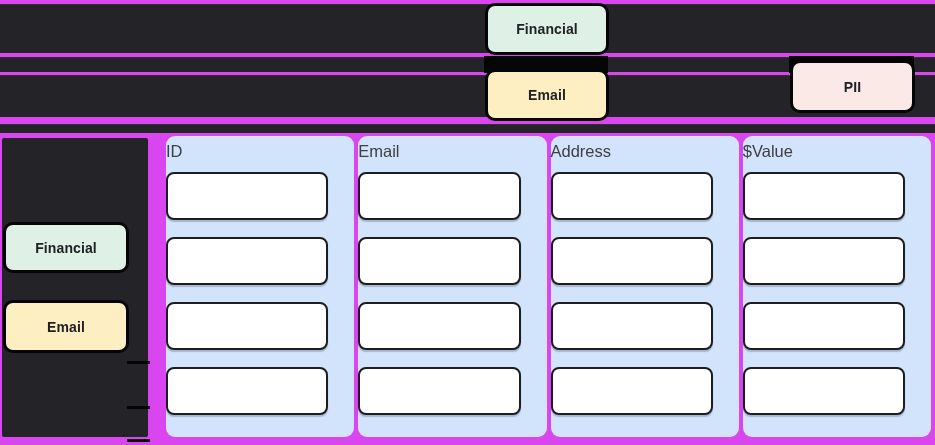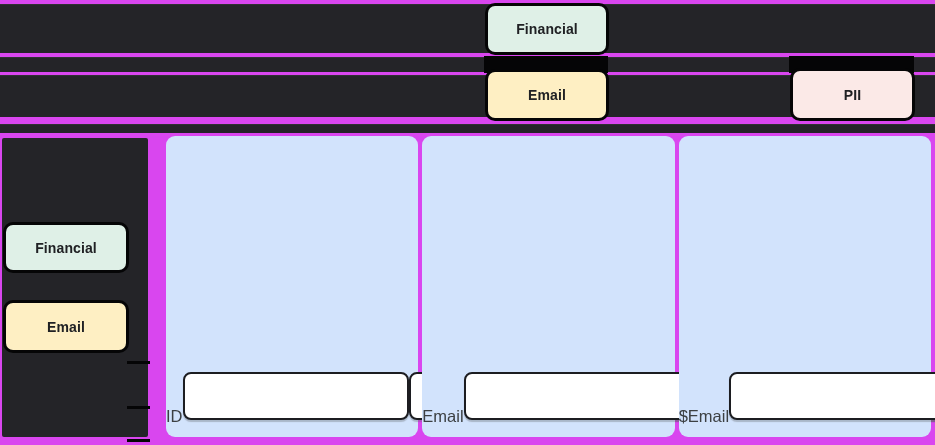--- a/index.html
+++ b/index.html
@@ -49,21 +49,21 @@
     justify-content: center;
     border-radius: 7px;
     font-size: 14px;
     font-weight: bold;
     color: #202124;
     box-shadow: 0 0 0 3px #050506;
     letter-spacing: 0.1px;
   }
   .chip-financial-top { left: 488px; top: 6px;   width: 118px; height: 46px; background: #dff0e7; }
   .chip-email-top     { left: 488px; top: 72px;  width: 118px; height: 46px; background: #feefc3; }
-  .chip-pii           { left: 793px; top: 71px;  width: 119px; height: 47px; background: #fbe9e7; }
+  .chip-pii           { left: 793px; top: 63px;  width: 119px; height: 47px; background: #fbe9e7; }
 
   
   .side-panel {
     position: absolute;
     left: 2px;
     top: 138px;
     width: 146px;
     height: 299px;
     background: #242428;
     border-radius: 2px;
@@ -91,23 +91,23 @@
     width: 765px;
     height: 301px;
     display: flex;
     gap: 4px;
   }
   .column-panel {
     flex: 1 1 0;
     background: #d2e3fc;
     border-radius: 9px;
     display: flex;
-    flex-direction: row;
-    align-items: flex-end;
-    padding-top: 12px;
+    flex-direction: column;
+    align-items: flex-start;
+    padding-top: 3px;
     box-sizing: border-box;
   }
   .column-header {
     height: 33px;
     line-height: 24px;
     font-size: 16.5px;
     color: #3c4043;
     text-align: center;
     flex: 0 0 auto;
   }
@@ -160,23 +160,30 @@
 
 
     <div class="column-panel">
       <div class="column-header">Email</div>
       <div class="cell"></div>
       <div class="cell"></div>
       <div class="cell"></div>
       <div class="cell"></div>
     </div>
 
+    <div class="column-panel">
+      <div class="column-header">Address</div>
+      <div class="cell"></div>
+      <div class="cell"></div>
+      <div class="cell"></div>
+      <div class="cell"></div>
+    </div>
 
     <div class="column-panel">
-      <div class="column-header">$Email</div>
+      <div class="column-header">$Value</div>
       <div class="cell"></div>
       <div class="cell"></div>
       <div class="cell"></div>
       <div class="cell"></div>
     </div>
 
   </div>
 </div>
 
 </body></html>

